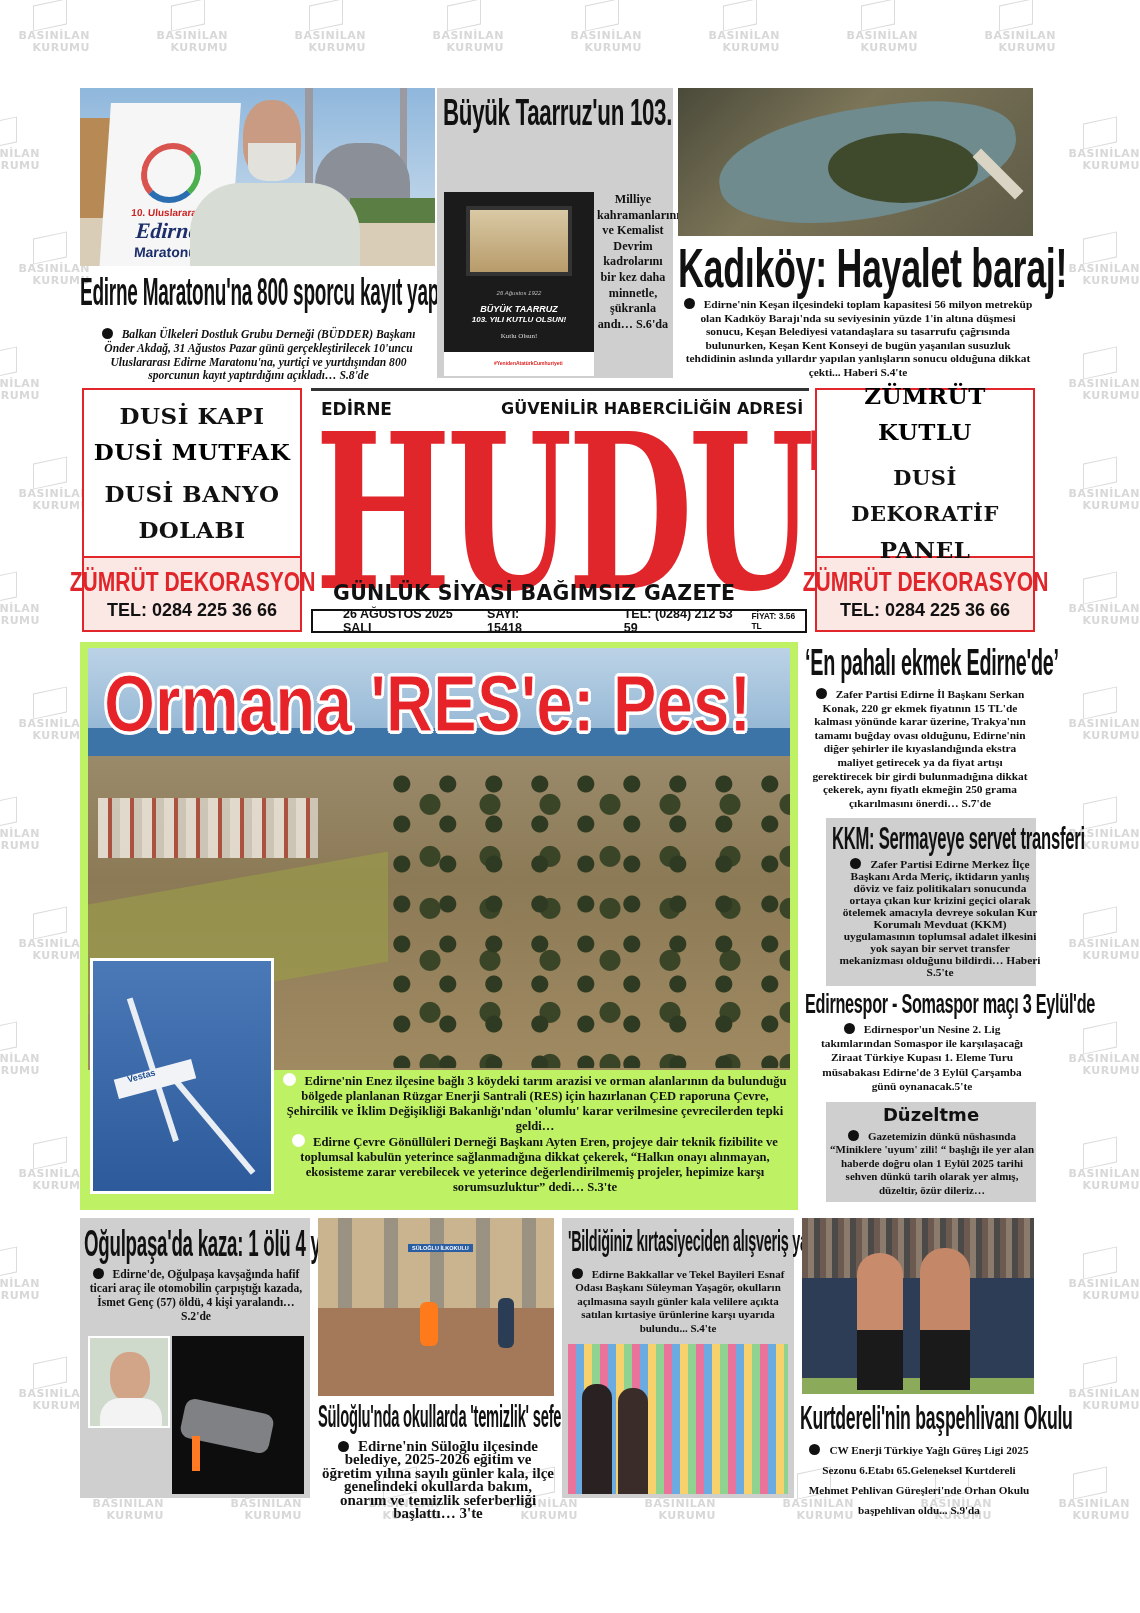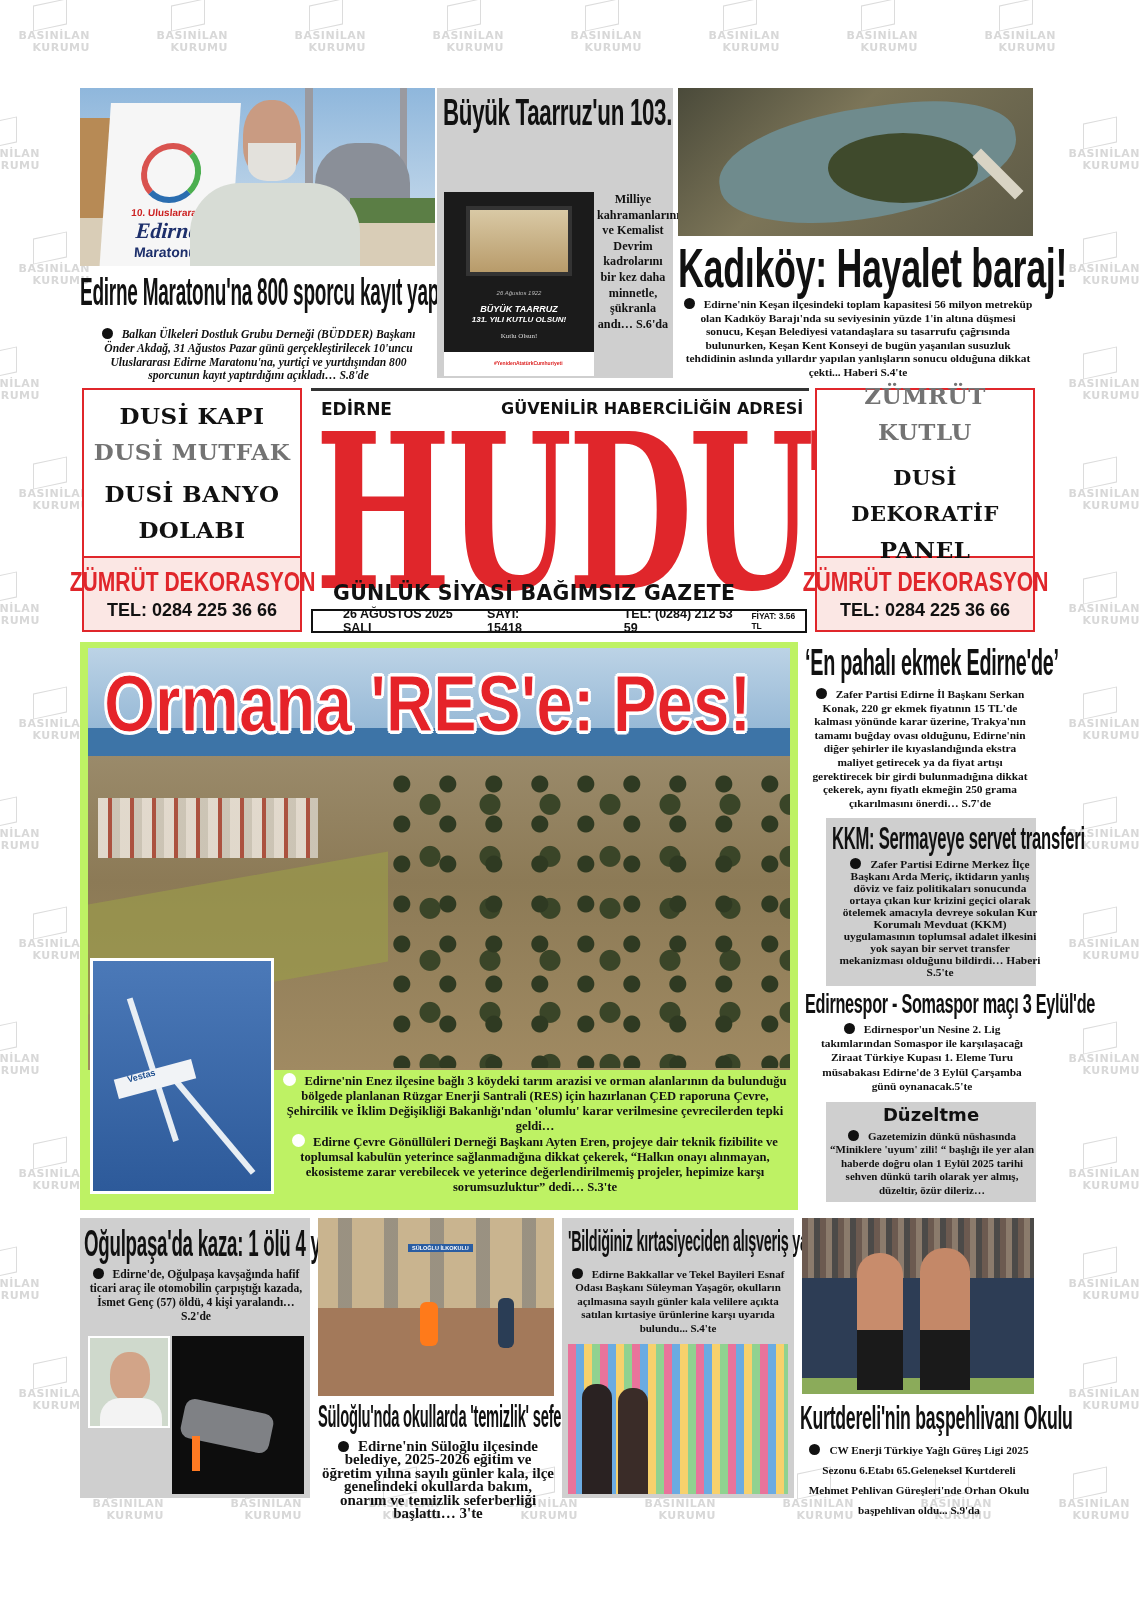--- a/index.html
+++ b/index.html
@@ -19,21 +19,21 @@
   .photo { position: absolute; overflow: hidden; }
   .sky { background: linear-gradient(#8fb7dc, #d5e3ef); }
 
   
   .ad { position: absolute; border: 2px solid #e0262b; background: #fff; }
   .ad .top { height: 168px; display: flex; flex-direction: column; justify-content: center; align-items: center; text-align: center; border-bottom: 2px solid #e0262b; }
   .ad .serif-line { font-family: "DejaVu Serif", serif; font-weight: bold; font-size: 23px; line-height: 36px; letter-spacing: 0.5px; }
   .ad .bottom { background: #fbe7e4; height: 72px; display: flex; flex-direction: column; align-items: center; justify-content: center; }
   .ad .brand { font-family: "Liberation Sans", sans-serif; font-weight: bold; font-size: 27px; color: #e0262b; transform: scaleX(0.78); white-space: nowrap; }
   .ad .tel { font-family: "Liberation Sans", sans-serif; font-weight: bold; font-size: 18px; color: #111; margin-top: 2px; }
-  .red { color: #737373; }
+  .red { color: #000000; }
 
   
   .mast-small { font-family: "DejaVu Sans", sans-serif; font-weight: bold; font-size: 17px; color: #111; }
   .logo { font-family: "DejaVu Serif", serif; font-weight: bold; color: #e0262b; font-size: 200px; line-height: 170px; letter-spacing: -6px; transform: scaleX(0.72) scaleY(1.08); transform-origin: left top; white-space: nowrap; }
   .infobar { position: absolute; border: 2px solid #111; font-family: "Liberation Sans", sans-serif; font-weight: bold; font-size: 12.5px; display: flex; align-items: center; }
 
   
   .main-frame { position: absolute; left: 80px; top: 642px; width: 718px; height: 568px; background: #bef264; }
   .main-title { position: absolute; font-family: "Liberation Sans", sans-serif; font-weight: 900; color: #e52329; font-size: 80px; line-height: 80px; white-space: nowrap; transform: scaleX(0.82); transform-origin: left top; -webkit-text-stroke: 1px #fff; text-shadow: 0 0 3px #fff, 2px 2px 0 #fff, -2px -2px 0 #fff, 2px -2px 0 #fff, -2px 2px 0 #fff, 3px 0 0 #fff, -3px 0 0 #fff, 0 3px 0 #fff, 0 -3px 0 #fff; }
   .main-text { font-family: "Liberation Serif", serif; font-weight: bold; font-size: 12.6px; line-height: 15px; text-align: center; color: #111; }
@@ -267,21 +267,21 @@
 <div class="abs body-text" style="left:86px;top:328px;width:345px;font-size:11.6px;line-height:13.8px;font-style:italic;">
   <span class="bullet"></span><span>Balkan Ülkeleri Dostluk Grubu Derneği (BÜDDER) Başkanı Önder Akdağ, 31 Ağustos Pazar günü gerçekleştirilecek 10'uncu Uluslararası Edirne Maratonu'na, yurtiçi ve yurtdışından 800 sporcunun kayıt yaptırdığını açıkladı… S.8'de</span>
 </div>
 
 <div class="abs gray" style="left:437px;top:88px;width:236px;height:290px;">
   <div class="headline" style="position:absolute;left:6px;top:4px;font-size:36px;line-height:42px;">Büyük Taarruz'un 103. yılı</div>
   <div style="position:absolute;left:7px;top:104px;width:150px;height:184px;background:#1b1b1b;">
     <div style="position:absolute;left:22px;top:14px;width:106px;height:70px;background:linear-gradient(#d9c9a5,#b89b6a);border:4px solid #333;"></div>
     <div style="position:absolute;left:0;top:98px;width:150px;text-align:center;font-family:'Liberation Sans',sans-serif;font-size:6px;font-style:italic;color:#bbb;">26 Ağustos 1922</div>
     <div style="position:absolute;left:0;top:112px;width:150px;text-align:center;font-family:'Liberation Sans',sans-serif;font-weight:bold;font-style:italic;font-size:9px;color:#fff;">BÜYÜK TAARRUZ</div>
-    <div style="position:absolute;left:0;top:123px;width:150px;text-align:center;font-family:'Liberation Sans',sans-serif;font-weight:bold;font-style:italic;font-size:8px;color:#fff;">131. YILI KUTLU OLSUN!</div>
+    <div style="position:absolute;left:0;top:123px;width:150px;text-align:center;font-family:'Liberation Sans',sans-serif;font-weight:bold;font-style:italic;font-size:8px;color:#fff;">103. YILI KUTLU OLSUN!</div>
     <div style="position:absolute;left:0;top:140px;width:150px;text-align:center;font-family:'Liberation Serif',serif;font-size:7px;color:#ddd;">Kutlu Olsun!</div>
     <div style="position:absolute;left:0;bottom:0;width:150px;height:24px;background:#fff;"></div>
     <div style="position:absolute;left:50px;bottom:10px;font-family:'Liberation Sans',sans-serif;font-weight:bold;font-size:5px;color:#d22;">#YenidenAtatürkCumhuriyeti</div>
   </div>
   <div class="body-text" style="position:absolute;left:160px;top:104px;width:72px;font-size:12.2px;line-height:15.6px;">Milliye kahramanlarını ve Kemalist Devrim kadrolarını bir kez daha minnetle, şükranla andı… S.6'da</div>
 </div>
 
 <div class="photo" style="left:678px;top:88px;width:355px;height:148px;background:#6e6a52;">
   <div style="position:absolute;left:0;top:0;width:355px;height:148px;background:linear-gradient(135deg,#4a4a3a 0%,#7c7558 40%,#5d5a46 100%);"></div>
   <div style="position:absolute;left:40px;top:20px;width:300px;height:110px;border-radius:50% 40% 55% 45%;background:#6f8b8d;transform:rotate(-8deg);"></div>

